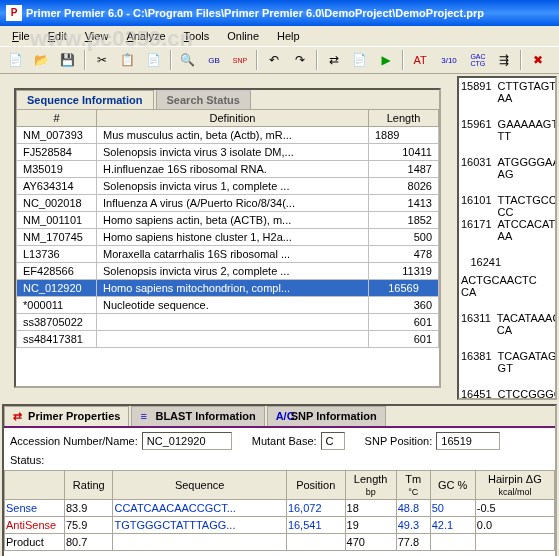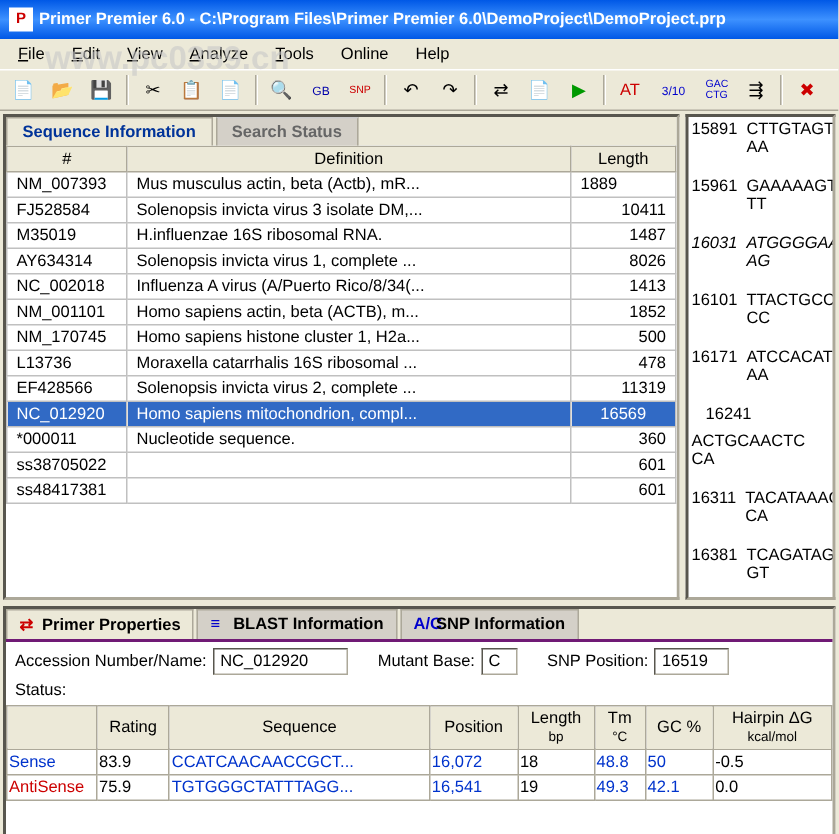--- a/index.html
+++ b/index.html
@@ -6,21 +6,21 @@
 body { background: #ece9d8; width: 559px; height: 556px; overflow: hidden; }
 .titlebar { background: linear-gradient(to bottom, #0058e6, #3d91ff, #0058e6); color: #fff; height: 26px; display: flex; align-items: center; padding: 0 6px; font-weight: bold; position: relative; }
 .titlebar .icon { width: 16px; height: 16px; background: #fff; margin-right: 4px; display:inline-block; font-size:10px; color:#c00; text-align:center; line-height:16px;}
 .menubar { background: #ece9d8; height: 20px; display: flex; align-items: center; padding: 0 4px; gap: 2px; }
 .menubar span { padding: 2px 8px; cursor: default; }
 .menubar span u { text-decoration: underline; }
 .toolbar { background: #ece9d8; height: 28px; border-top: 1px solid #fff; border-bottom: 1px solid #aca899; display: flex; align-items: center; padding: 0 4px; gap: 2px; }
 .toolbtn { width: 24px; height: 22px; border: 1px solid transparent; display: flex; align-items: center; justify-content: center; font-size: 12px; cursor: default; }
 .toolsep { width: 2px; height: 20px; border-left: 1px solid #aca899; border-right: 1px solid #fff; margin: 0 2px; }
 .content { display: flex; height: 328px; }
-.leftpane { flex: 1; background: #fff; border: 2px inset #aca899; margin: 2px; display: flex; flex-direction: column; }
+.leftpane { flex: 1; background: #fff; border: 2px inset #aca899; margin: 14px; display: flex; flex-direction: column; }
 .rightpane { width: 100px; background: #fff; border: 2px inset #aca899; margin: 2px; overflow: hidden; font-family: "Courier New", monospace; font-size: 11px; padding: 2px; }
 .tabs { display: flex; background: #ece9d8; }
 .tab { padding: 3px 10px; border: 1px solid #aca899; border-bottom: none; background: #ece9d8; margin-right: 2px; font-weight: bold; color: #003399; cursor: default; position:relative; }
 .tab.inactive { background: #d4d0c8; color: #666; border-top-color:#ccc;}
 .tablewrap { flex: 1; overflow: auto; background: #fff; }
 table { border-collapse: collapse; width: 100%; }
 th { background: #ece9d8; border: 1px solid #aca899; padding: 2px 4px; font-weight: normal; text-align: center; position: sticky; top:0;}
 td { border: 1px solid #c0c0c0; padding: 2px 6px; white-space: nowrap; overflow: hidden; }
 tr.selected td { background: #316ac5; color: #fff; }
 .seqrow { display: flex; gap: 6px; }
@@ -175,25 +175,25 @@
   <div class="rightpane">
     <div id="seq-lines">
         <div class="seqrow seqline" style="margin-bottom: 14px;">
           <span class="seqpos">15891</span>
           <span>CTTGTAGTAT AA</span>
         </div>
         <div class="seqrow seqline" style="margin-bottom: 14px;">
           <span class="seqpos">15961</span>
           <span>GAAAAAGTCT TT</span>
         </div>
-        <div class="seqrow seqline" style="margin-bottom: 14px; font-style: italic;">
+        <div class="seqrow seqline" style="margin-bottom: 14px;">
           <span class="seqpos">16031</span>
           <span>ATGGGGAAGC AG</span>
         </div>
-        <div class="seqrow seqline" style="margin-bottom: 14px;">
+        <div class="seqrow seqline" style="">
           <span class="seqpos">16101</span>
           <span>TTACTGCCAG CC</span>
         </div>
         <div class="seqrow seqline" style="margin-bottom: 14px;">
           <span class="seqpos">16171</span>
           <span>ATCCACATCA AA</span>
         </div>
         <div class="seqrow seqline" style="margin-bottom: 14px; flex-direction: column;">
           <span class="seqpos">16241</span>
           <span>ACTGCAACTC CA</span>
@@ -221,21 +221,21 @@
     <div class="btab inactive"><span class="ic" style="font-size:8px;"><span style="color:#00c;">A/C</span></span> <span>SNP Information</span></div>
   </div>
   <div class="fields">
     <span>Accession Number/Name:</span>
     <input style="width: 90px;" value="NC_012920">
     <span style="width:12px;"></span>
     <span>Mutant Base:</span>
     <input style="width: 24px;" value="C">
     <span style="width:12px;"></span>
     <span>SNP Position:</span>
-    <input style="width: 50px;" value="16519">
+    <input style="width: 64px;" value="16519">
   </div>
   <div class="fields" style="padding-top:0;">
     <span>Status:</span>
   </div>
   <div class="ptable">
     <table>
       <thead>
         <tr>
           <th style="width:60px;"></th>
           <th>Rating</th>
@@ -261,16 +261,26 @@
           <tr>
             <td class="red">AntiSense</td>
             <td>75.9</td>
             <td class="blue">TGTGGGCTATTTAGG...</td>
             <td class="blue">16,541</td>
             <td>19</td>
             <td class="blue">49.3</td>
             <td class="blue">42.1</td>
             <td>0.0</td>
           </tr>
+          <tr>
+            <td class="">Product</td>
+            <td>80.7</td>
+            <td class=""></td>
+            <td class=""></td>
+            <td>470</td>
+            <td class="">77.8</td>
+            <td class=""></td>
+            <td></td>
+          </tr>
         </tbody>
     </table>
   </div>
 </div>
 
 </body></html>

